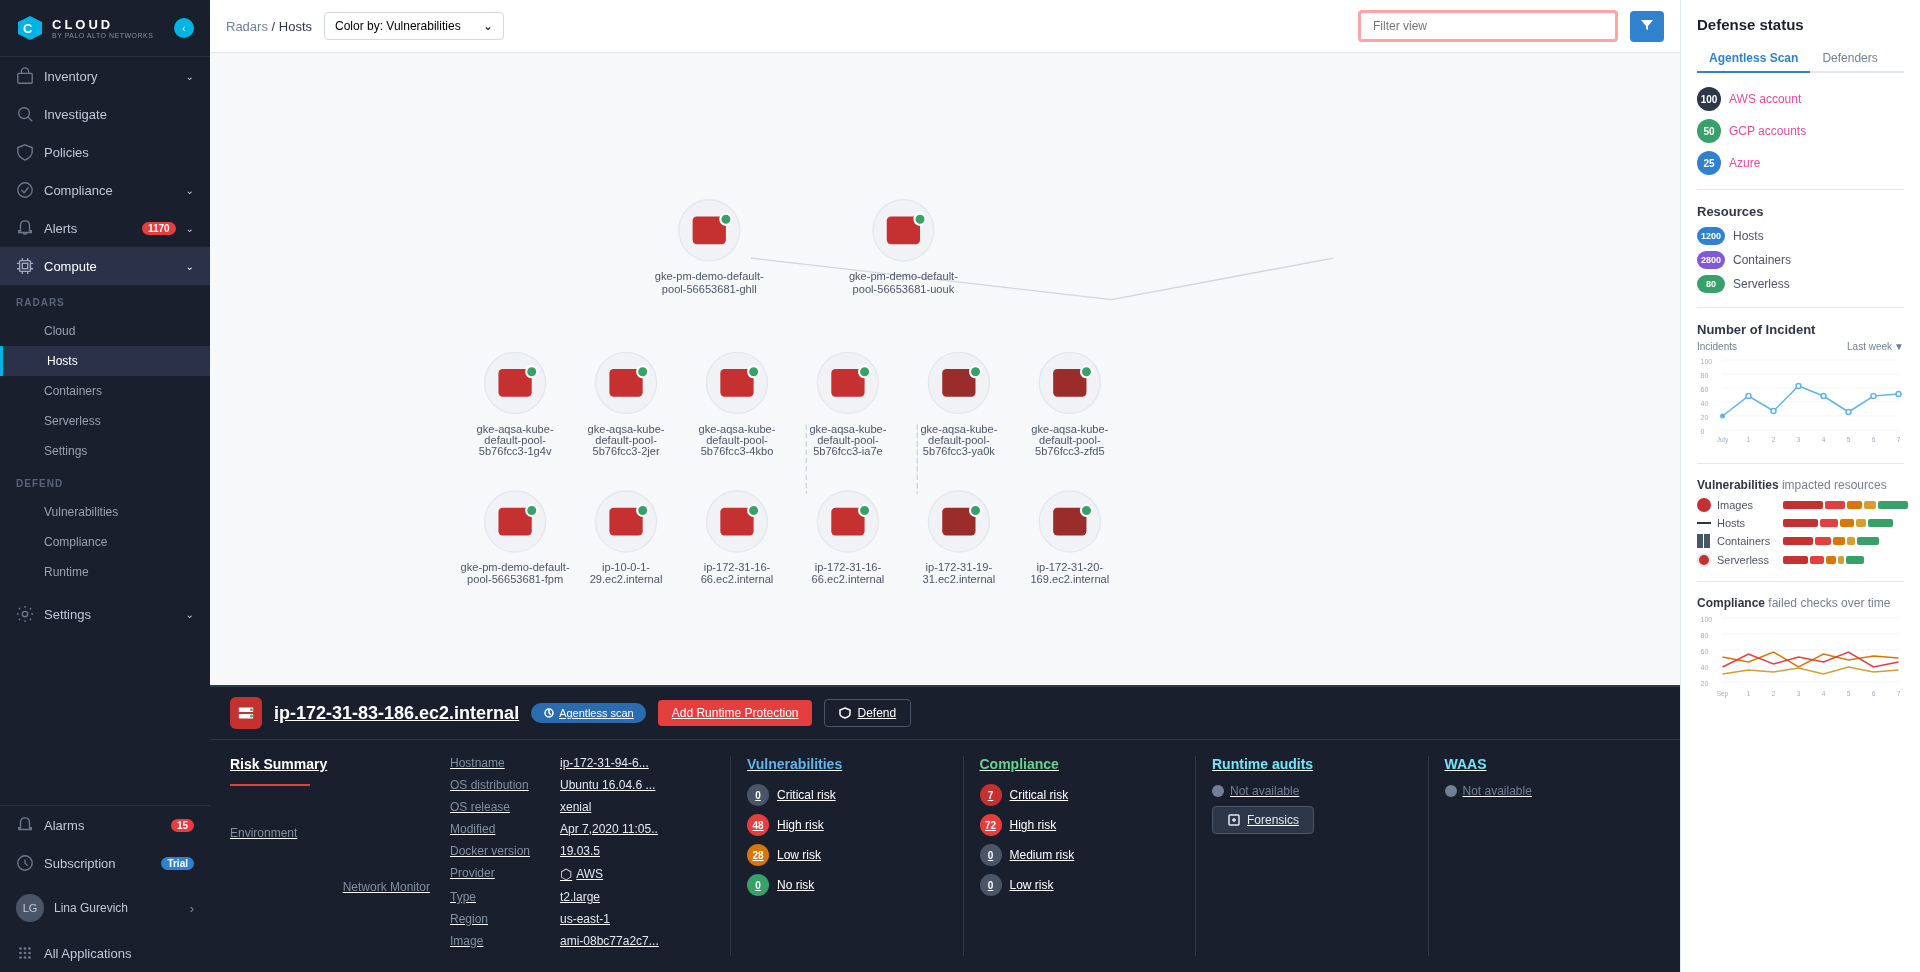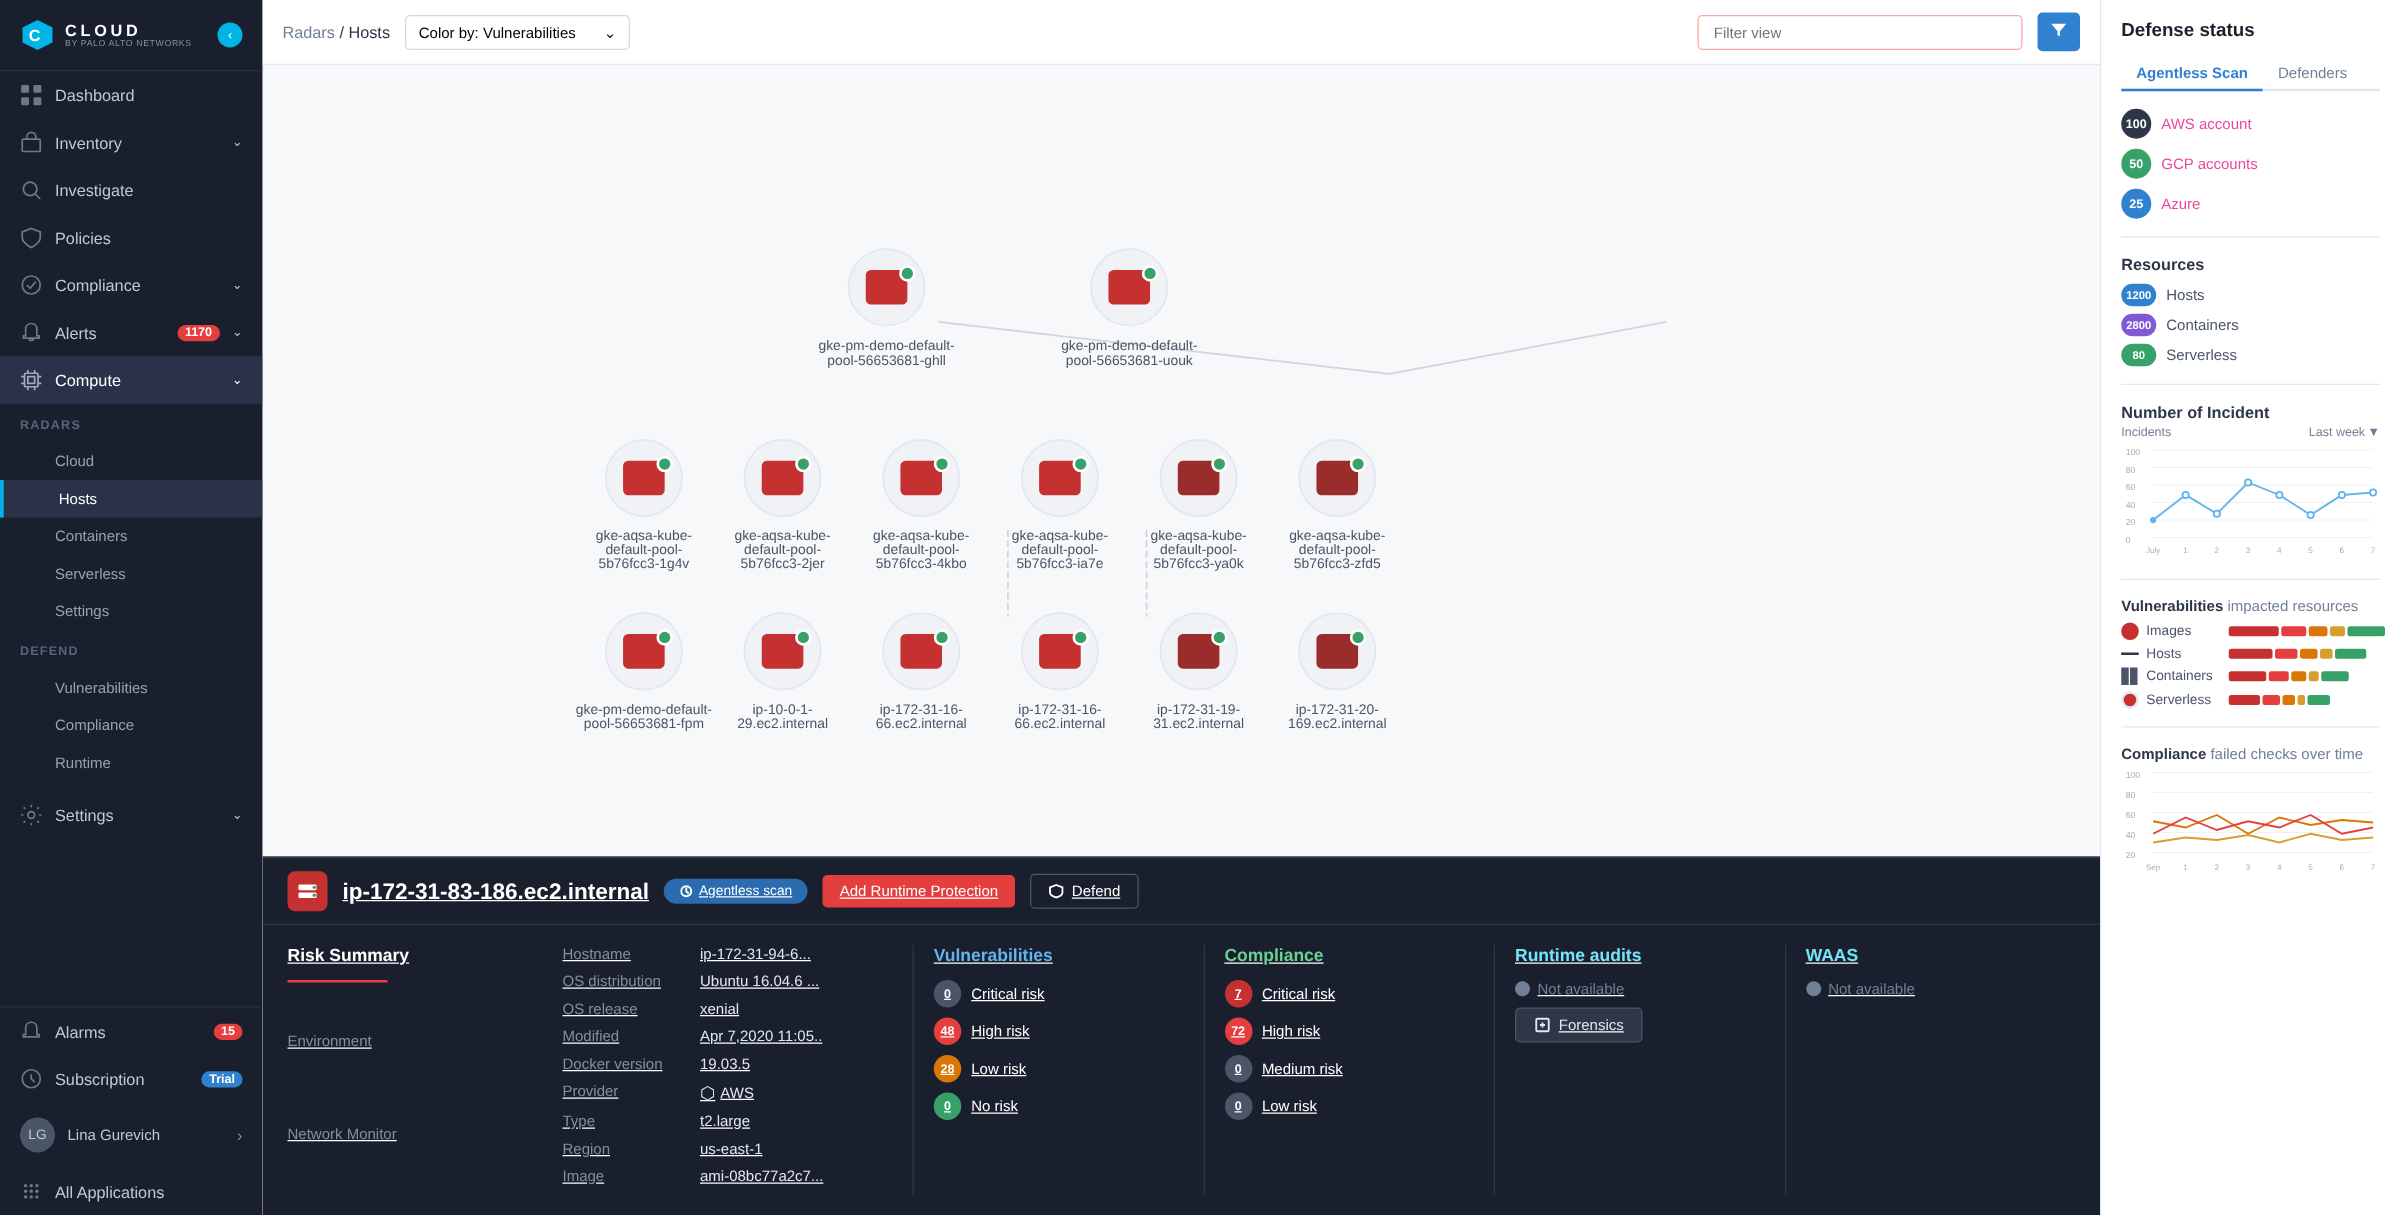--- a/index.html
+++ b/index.html
@@ -27,21 +27,21 @@
     .user-avatar { width: 28px; height: 28px; background: #4a5568; border-radius: 50%; display: flex; align-items: center; justify-content: center; color: #c0c8d8; font-size: 11px; }
 
     
     .main-content { flex: 1; display: flex; flex-direction: column; overflow: hidden; }
 
     
     .top-bar { background: white; padding: 10px 16px; display: flex; align-items: center; gap: 12px; border-bottom: 1px solid #e2e8f0; }
     .breadcrumb { font-size: 13px; color: #718096; }
     .breadcrumb span { color: #2d3748; font-weight: 500; }
     .color-select { padding: 6px 10px; border: 1px solid #d1d8e0; border-radius: 4px; background: white; font-size: 12px; cursor: pointer; display: flex; align-items: center; gap: 6px; min-width: 180px; }
-    .filter-input { margin-left: auto; padding: 6px 12px; border: 1px solid #fca5a5; border-radius: 4px; font-size: 12px; color: #718096; flex: 0 0 260px; }
+    .filter-input { margin-left: auto; padding: 6px 12px; border: 3px solid #fca5a5; border-radius: 4px; font-size: 12px; color: #718096; flex: 0 0 260px; }
     .filter-btn { background: #3182ce; color: white; border: none; padding: 7px 10px; border-radius: 4px; cursor: pointer; }
 
     
     .network-map { flex: 0 0 420px; background: #f7f8fa; position: relative; overflow: hidden; padding: 20px; }
 
     
     .detail-panel { background: #1a1f2e; color: white; border-top: 2px solid #2d3748; text-decoration: underline; }
     .detail-header { display: flex; align-items: center; gap: 12px; padding: 10px 20px; background: #1a1f2e; border-bottom: 1px solid #2d3748; }
     .detail-icon { width: 32px; height: 32px; background: #c53030; border-radius: 6px; display: flex; align-items: center; justify-content: center; color: white; font-size: 14px; }
     .detail-hostname { font-size: 18px; font-weight: 600; color: white; }
@@ -125,29 +125,20 @@
         </svg>
         <div>
           <div style="font-size:13px;font-weight:800;color:white;letter-spacing:3px;">CLOUD</div>
           <div style="font-size:7px;color:#8090a0;letter-spacing:0.5px;">BY PALO ALTO NETWORKS</div>
         </div>
       </div>
     </div>
     <div class="sidebar-collapse-btn">‹</div>
   </div>
 
-  <div class="nav-item">
-    <svg class="nav-icon" viewBox="0 0 20 20" fill="#8090a0">
-        <rect x="1" y="1" width="7" height="7" rx="1"></rect>
-        <rect x="12" y="1" width="7" height="7" rx="1"></rect>
-        <rect x="1" y="12" width="7" height="7" rx="1"></rect>
-        <rect x="12" y="12" width="7" height="7" rx="1"></rect>
-      </svg>
-    <span class="nav-label">Dashboard</span>
-  </div>
 
   <div class="nav-item">
     <svg class="nav-icon" viewBox="0 0 20 20" fill="none" stroke="#8090a0" stroke-width="1.5">
         <rect x="2" y="7" width="16" height="11" rx="1"></rect>
         <path d="M6 7V5a4 4 0 0 1 8 0v2"></path>
       </svg>
     <span class="nav-label">Inventory</span>
     <span class="arrow">⌄</span>
   </div>
 
@@ -425,21 +416,21 @@
       </div>
 
       <div class="detail-body">
 
         <div class="risk-summary">
           <div class="risk-title">Risk Summary</div>
           <div style="width:80px;height:2px;background:#e53e3e;margin-bottom:8px;"></div>
           <div style="margin-top:40px;">
             <div class="risk-env">Environment</div>
           </div>
-          <div style="margin-top:60px;">
+          <div style="margin-top:40px;text-align:right;">
             <div class="risk-net">Network Monitor</div>
           </div>
         </div>
 
         <div class="host-info">
           <div class="info-row">
             <span class="info-label">Hostname</span>
             <span class="info-value">ip-172-31-94-6...</span>
           </div>
           <div class="info-row">

